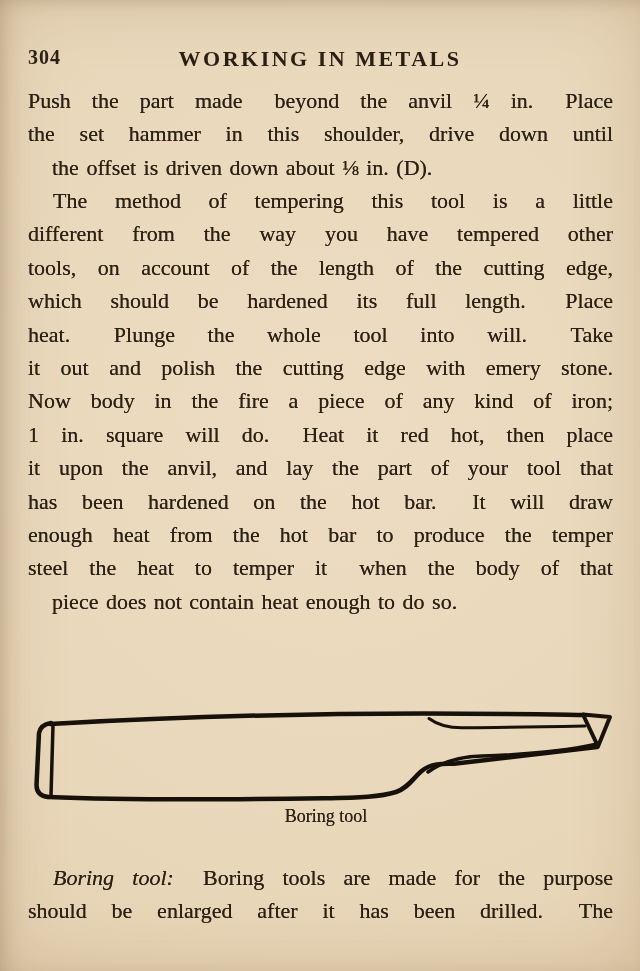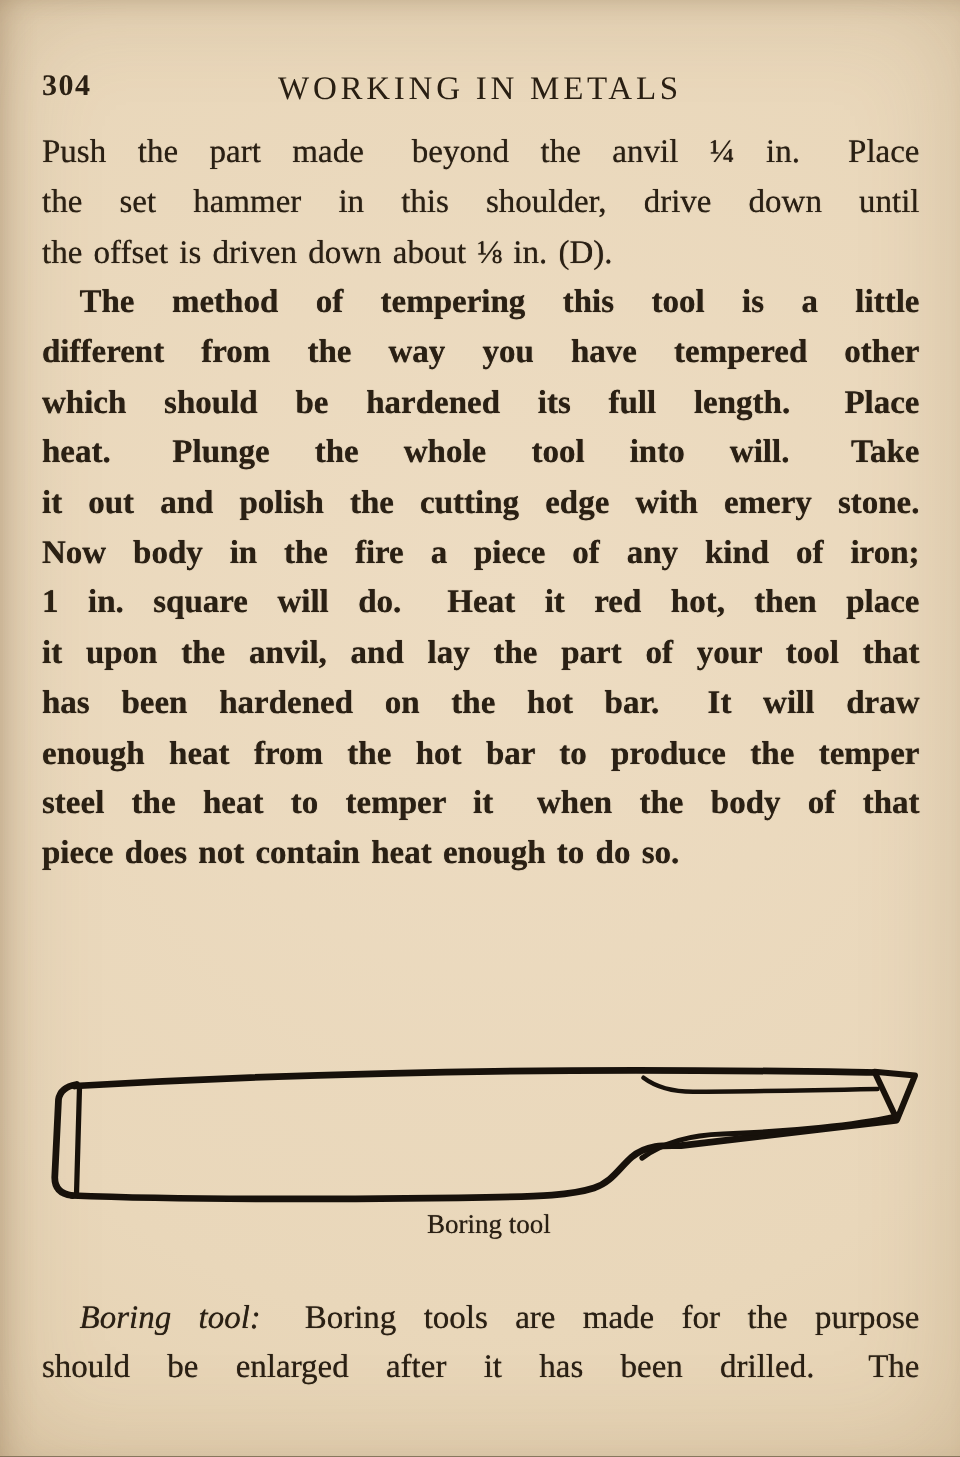--- a/index.html
+++ b/index.html
@@ -20,32 +20,32 @@
       inset 0 0 70px rgba(120,90,50,.20),
       inset 14px 0 22px -12px rgba(110,80,45,.28),
       inset 0 10px 18px -12px rgba(110,80,45,.22);
   }
   .pagenum{
     position:absolute;left:28px;top:46px;
     font-size:20px;font-weight:bold;letter-spacing:1px;
   }
   .head{
     position:absolute;left:0;right:0;top:46px;
-    text-align:center;font-size:22px;font-weight:normal;letter-spacing:2.5px;
+    text-align:center;font-size:22px;font-weight:bold;letter-spacing:2.5px;
   }
   .para{
     position:absolute;left:28px;width:585px;
     font-size:22px;line-height:33.4px;word-spacing:2px;
     text-shadow:0 0 .5px rgba(42,32,20,.85);
   }
   #p1{top:84px;}
-  #p2{top:184px;font-weight:bold;}
+  #p2{top:184px;}
   #p3{top:846px;line-height:32.8px;}
   .line{text-align:justify;text-align-last:justify;}
-  .line.line-last{text-align-last:left;}
+  .line.line-last{text-align-last:left;margin-left:24px;}
   .indent .line:first-child{text-indent:25px;}
   .p3-first{text-indent:25px;text-align:justify;text-align-last:justify;margin-top:16px;}
   .lead-italic{font-style:italic;}
   .fig{position:absolute;left:24px;top:702px;}
   .fig svg{display:block;}
   .caption{
     position:absolute;left:12px;right:0;top:806px;
     text-align:center;font-size:18px;
     text-shadow:0 0 .5px rgba(42,32,20,.85);
   }
@@ -60,20 +60,21 @@
 
   <div class="para" id="p1">
       <div class="line">Push the part made  beyond the anvil ¼ in.  Place</div>
       <div class="line">the set hammer in this shoulder, drive down until</div>
       <div class="line line-last">the offset is driven down about ⅛ in. (D).</div>
     </div>
 
   <div class="para indent" id="p2">
       <div class="line">The method of tempering this tool is a little</div>
       <div class="line">different from the way you have tempered other</div>
+      <div class="line">tools, on account of the length of the cutting edge,</div>
       <div class="line">which should be hardened its full length.  Place</div>
       <div class="line">heat.  Plunge the whole tool into will.  Take</div>
       <div class="line">it out and polish the cutting edge with emery stone.</div>
       <div class="line">Now body in the fire a piece of any kind of iron;</div>
       <div class="line">1 in. square will do.  Heat it red hot, then place</div>
       <div class="line">it upon the anvil, and lay the part of your tool that</div>
       <div class="line">has been hardened on the hot bar.  It will draw</div>
       <div class="line">enough heat from the hot bar to produce the temper</div>
       <div class="line">steel the heat to temper it  when the body of that</div>
       <div class="line line-last">piece does not contain heat enough to do so.</div>

